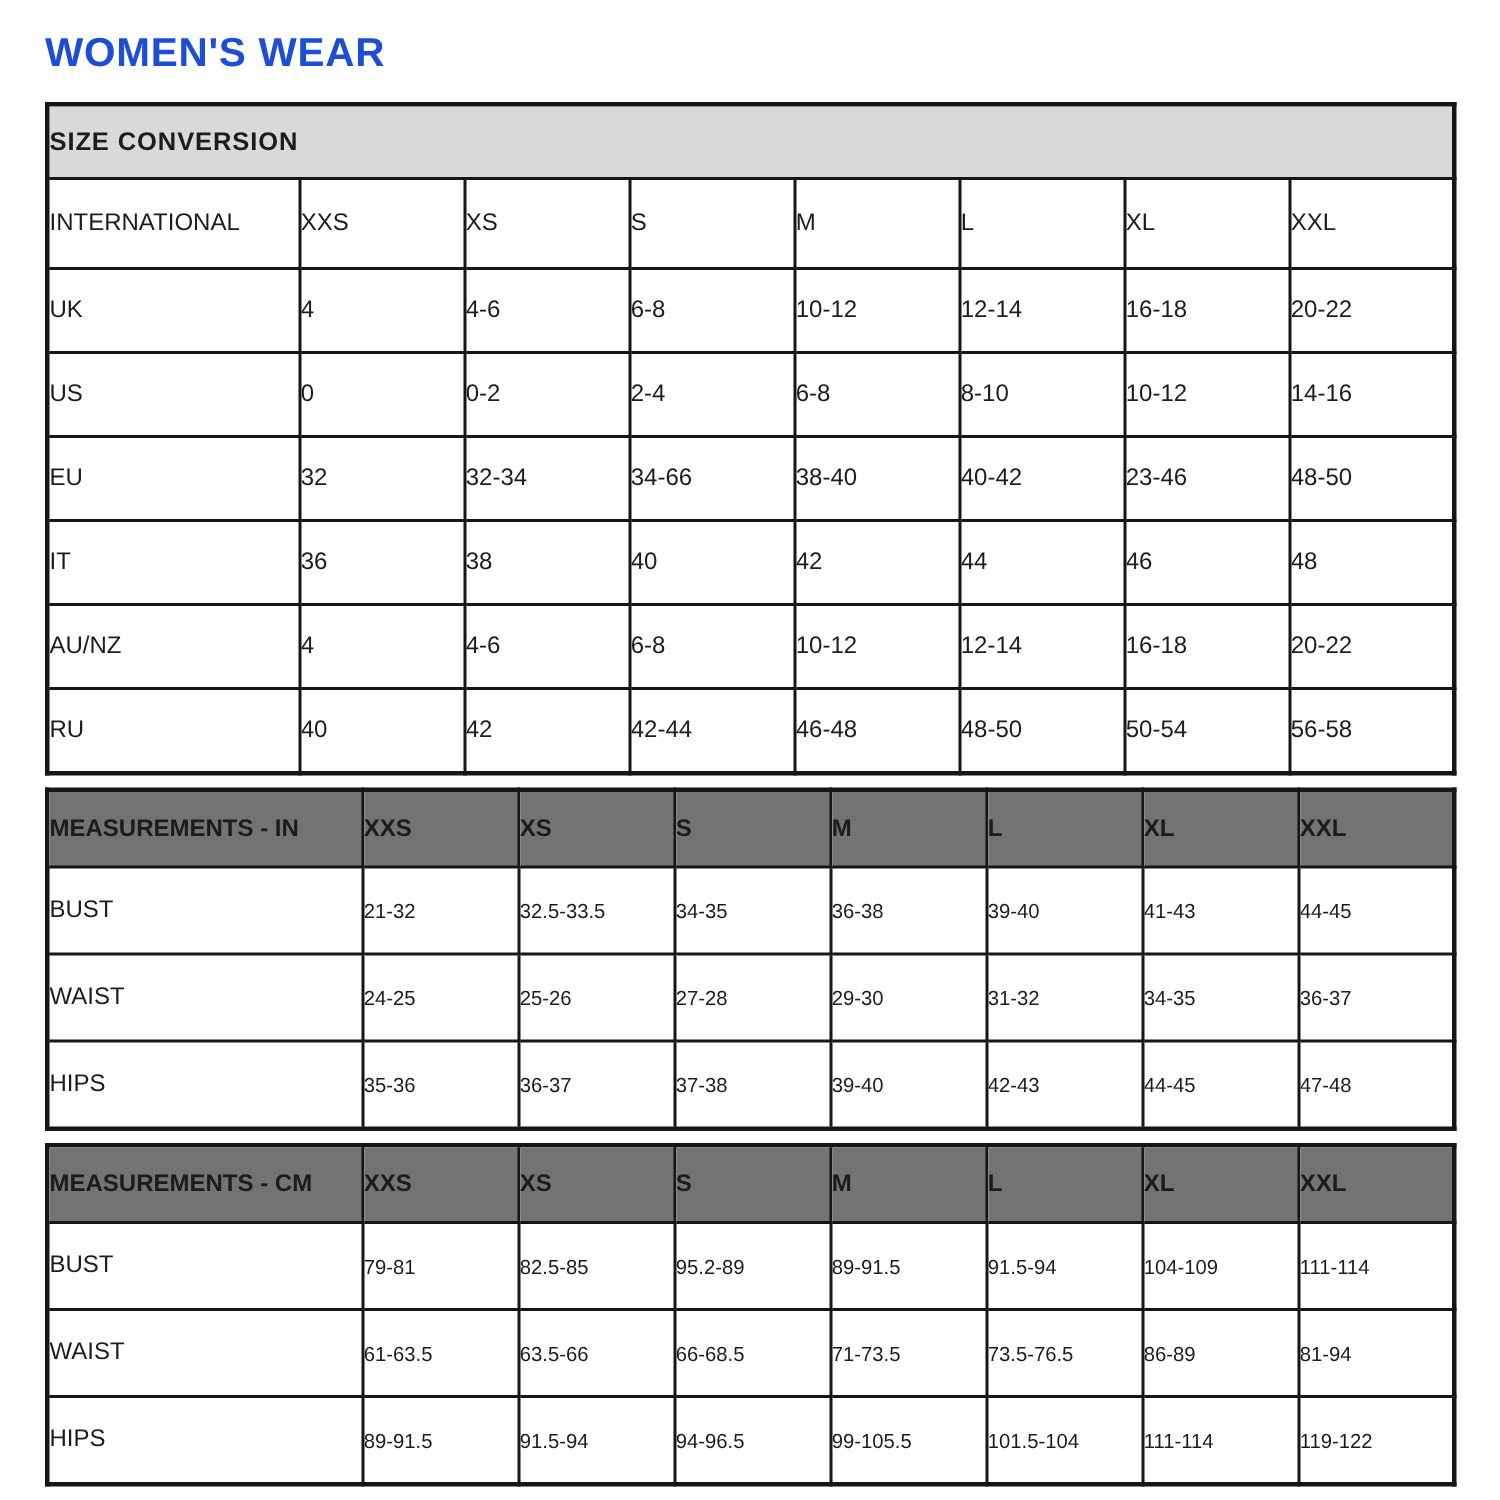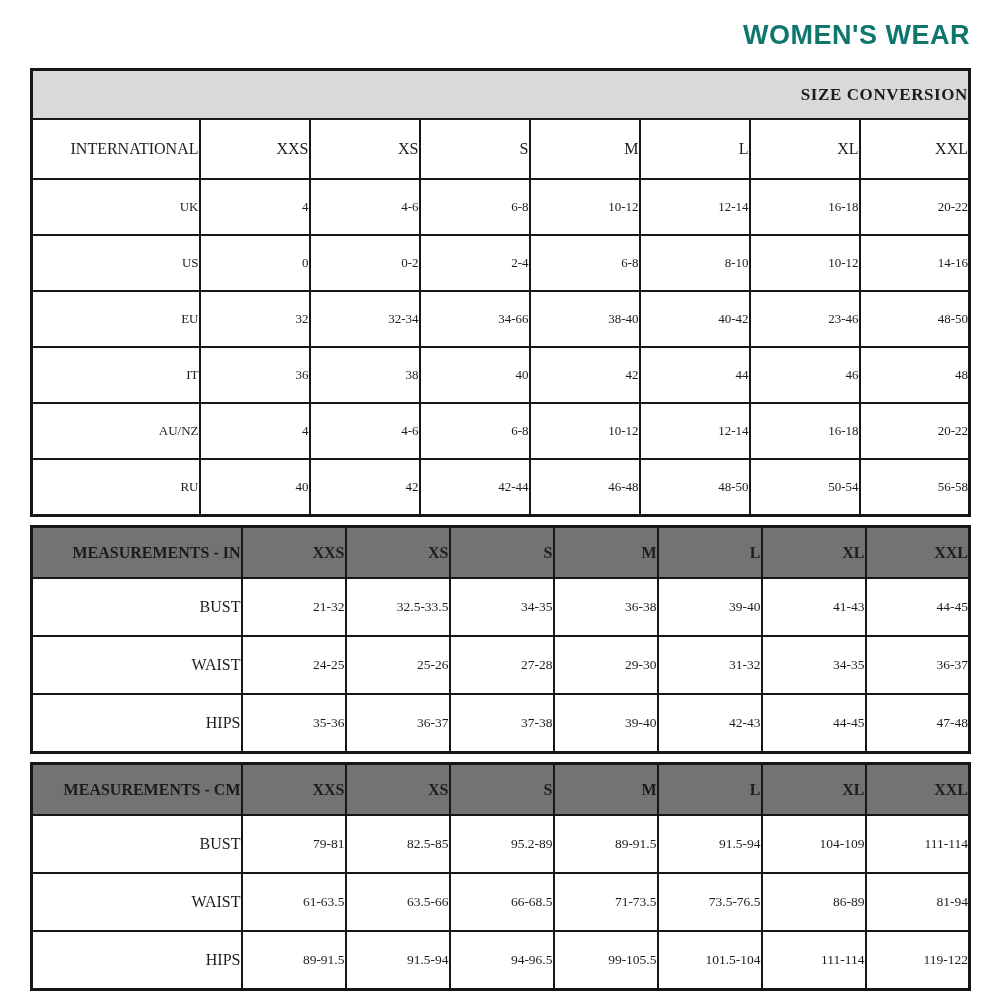--- a/index.html
+++ b/index.html
@@ -11,35 +11,34 @@
     font-family: "Liberation Sans", sans-serif;
     color: #1c1c1c;
     overflow: hidden;
   }
   .page {
     box-sizing: border-box;
     width: 1000px;
     padding: 10px 30px 0 30px;
   }
   .page-title {
-    text-align: right;
+    text-align: left;
     font-size: 27px;
     font-weight: 700;
     letter-spacing: 0.5px;
     margin: 10px 0 17px 0;
-    color: #0f766e;
+    color: #1d4ed8;
   }
   table {
     width: 940px;
     border-collapse: collapse;
     table-layout: fixed;
     border: 3px solid #161616;
     margin: 0 0 8px 0;
-    text-align: right;
-    font-family: Liberation Serif, serif;
+    text-align: left;
   }
   td {
     border: 2px solid #161616;
     padding: 0;
     overflow: hidden;
     white-space: nowrap;
   }
   
   .t1 col.c-label { width: 168px; }
   .t1 col.c-size  { width: 110px; }
@@ -53,21 +52,21 @@
     font-weight: 700;
     letter-spacing: 0.6px;
   }
   .t1 tr.cols td {
     height: 58px;
     font-size: 16px;
     margin-top: 42px;
   }
   .t1 tr.data td {
     height: 54px;
-    font-size: 13px;
+    font-size: 16px;
   }
   
   .t23 tr.head td {
     background: #737373;
     height: 49px;
     font-size: 16px;
     font-weight: 700;
   }
   .t23 tr.data td {
     height: 56px;

